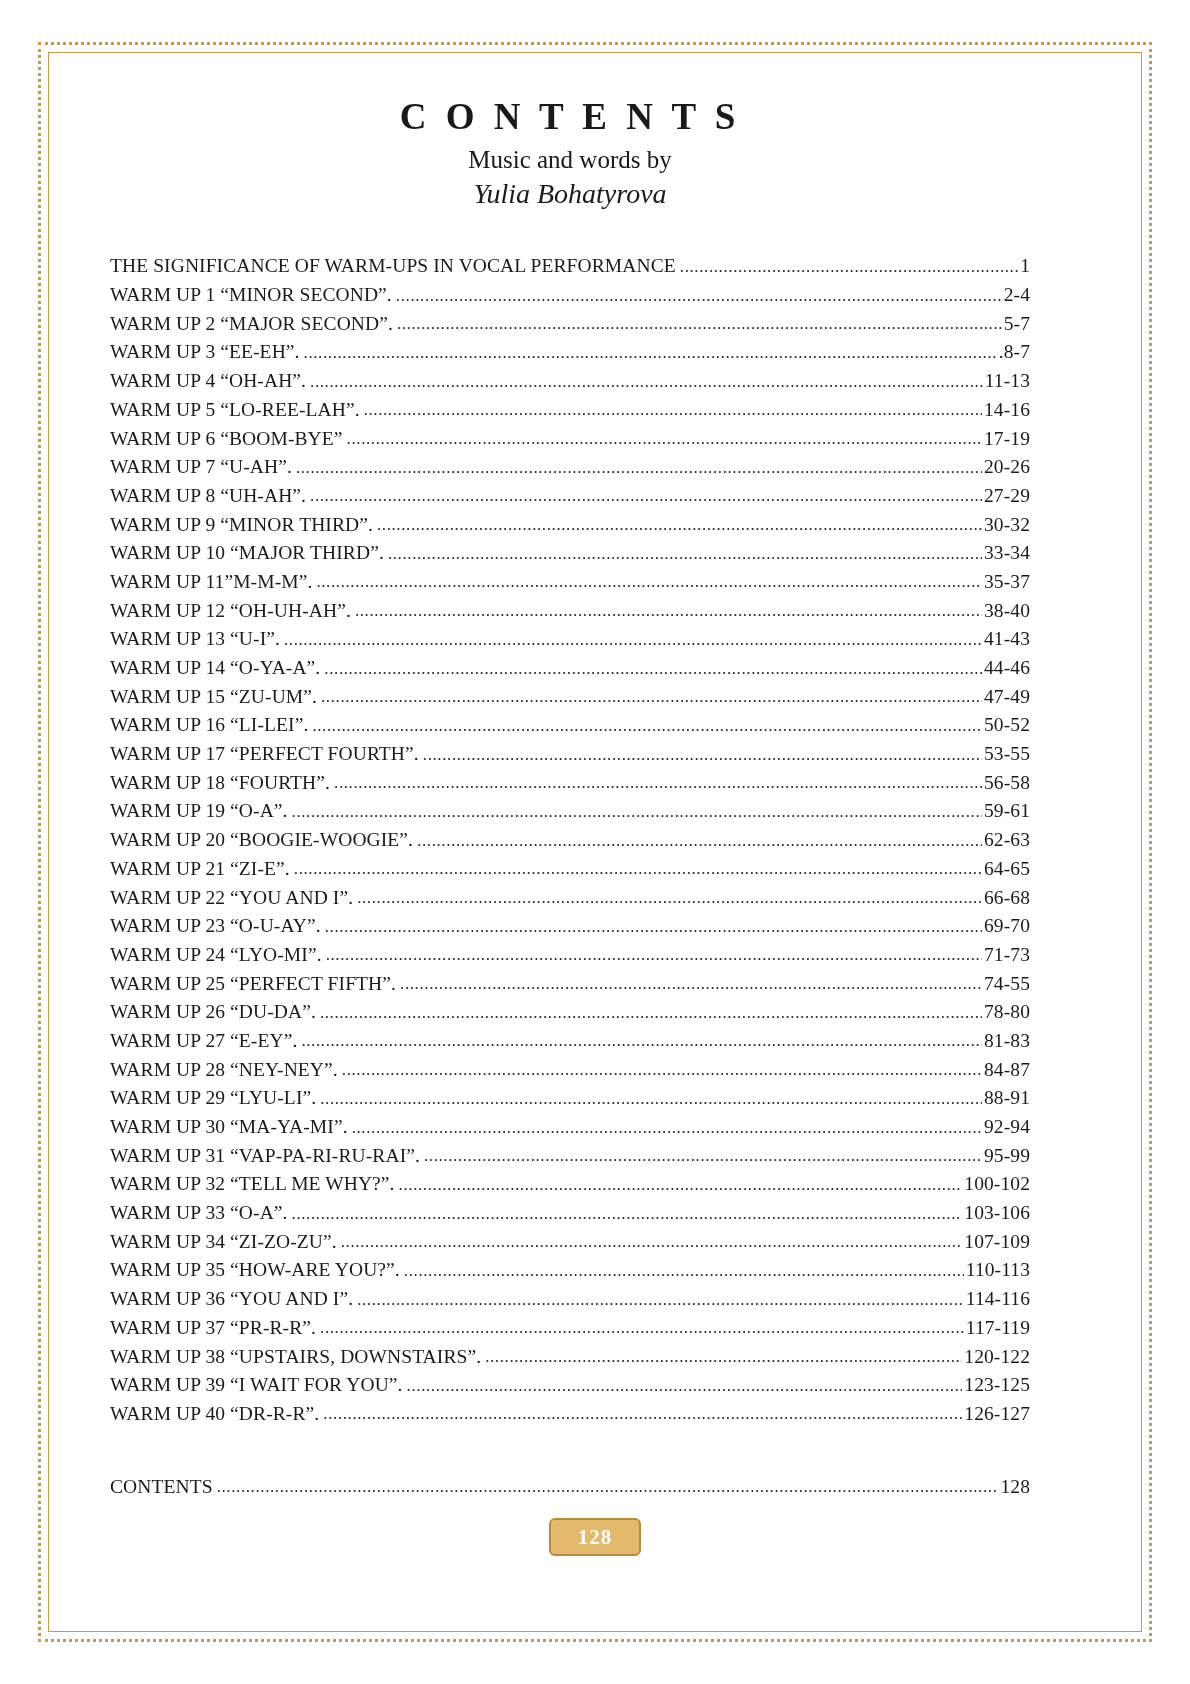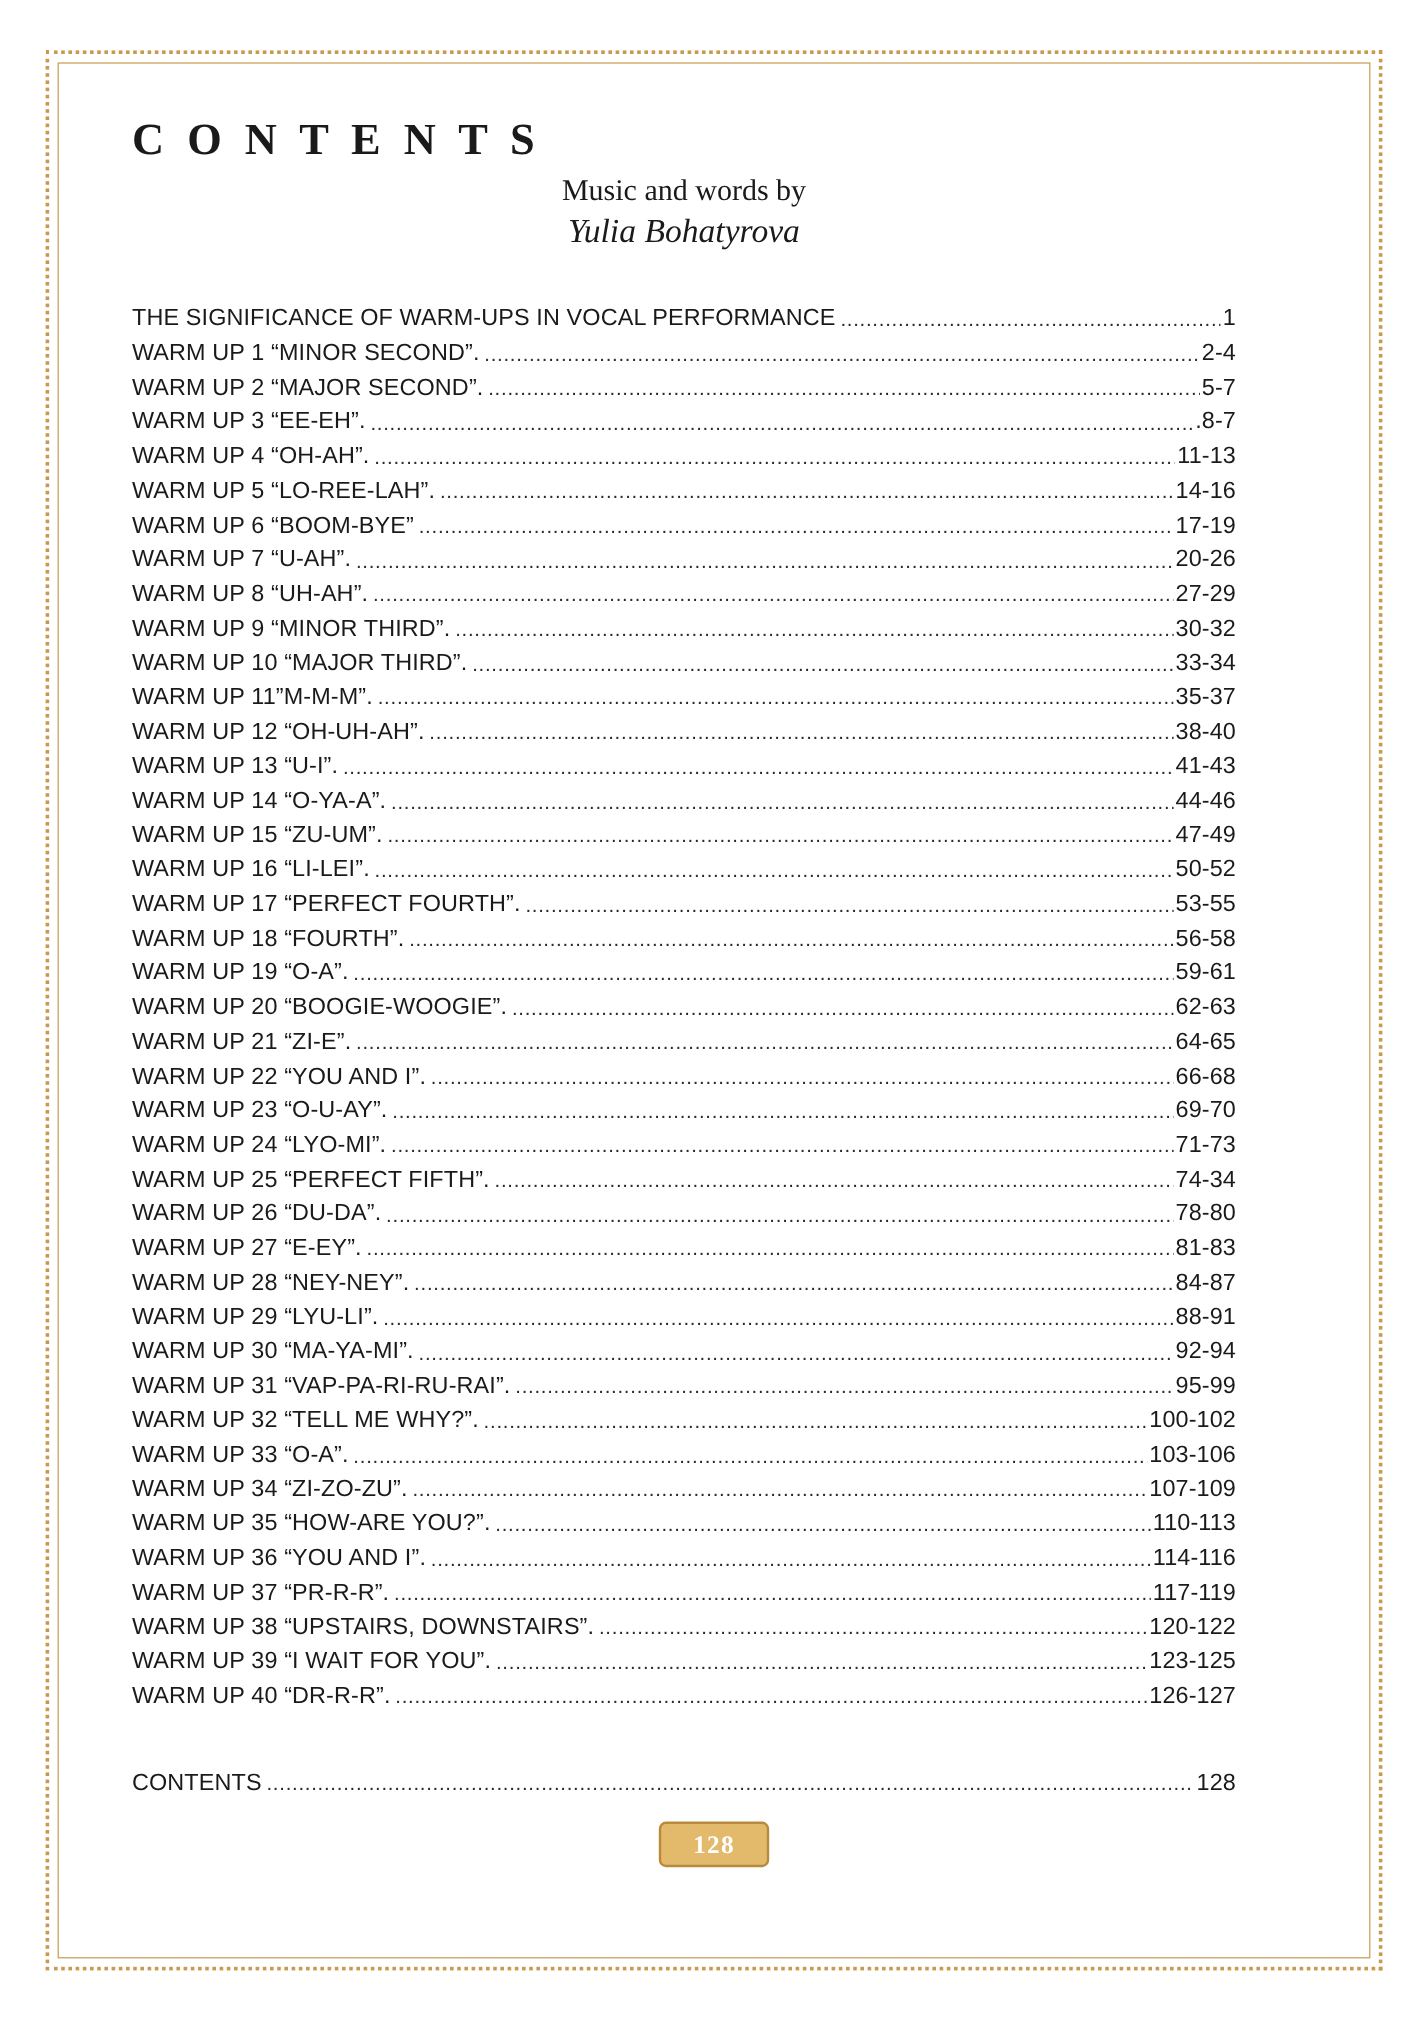--- a/index.html
+++ b/index.html
@@ -38,20 +38,21 @@
 
   .content {
     position: absolute;
     left: 110px;
     top: 95px;
     width: 920px;
   }
 
   
   .title {
+    text-align: center;
     font-size: 37px;
     letter-spacing: 5px;
     font-weight: bold;
     margin: 0 0 6px 0;
     font-family: "Liberation Serif", serif;
   }
   .subtitle {
     text-align: center;
     font-size: 25px;
     margin: 0;
@@ -68,21 +69,21 @@
   
   .toc {
     margin-top: 40px;
   }
   .toc-row {
     display: flex;
     align-items: flex-end;
     font-size: 19.5px;
     line-height: 1.0;
     padding: 4.6px 0;
-    font-family: Liberation Sans, sans-serif;
+    font-family: Liberation Serif, serif;
     letter-spacing: 0.1px;
   }
   .toc-label {
     white-space: nowrap;
     flex: 0 0 auto;
     padding-right: 4px;
   }
   .toc-dots {
     flex: 1 1 auto;
     overflow: hidden;
@@ -259,21 +260,21 @@
         <span class="toc-page">69-70</span>
       </div>
       <div class="toc-row">
         <span class="toc-label">WARM UP 24 “LYO-MI”.</span>
         <span class="toc-dots">.......................................................................................................................................................................................................</span>
         <span class="toc-page">71-73</span>
       </div>
       <div class="toc-row">
         <span class="toc-label">WARM UP 25 “PERFECT FIFTH”.</span>
         <span class="toc-dots">.......................................................................................................................................................................................................</span>
-        <span class="toc-page">74-34</span>
+        <span class="toc-page">74-55</span>
       </div>
       <div class="toc-row">
         <span class="toc-label">WARM UP 26 “DU-DA”.</span>
         <span class="toc-dots">.......................................................................................................................................................................................................</span>
         <span class="toc-page">78-80</span>
       </div>
       <div class="toc-row">
         <span class="toc-label">WARM UP 27 “E-EY”.</span>
         <span class="toc-dots">.......................................................................................................................................................................................................</span>
         <span class="toc-page">81-83</span>

